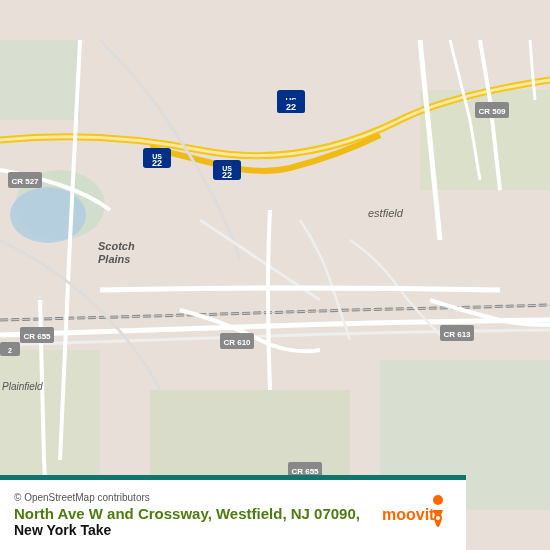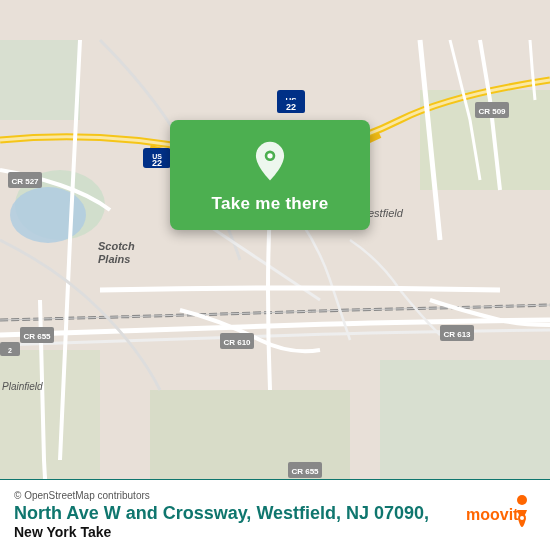--- a/index.html
+++ b/index.html
@@ -56,45 +56,45 @@
       font-weight: bold;
       cursor: pointer;
       letter-spacing: 0.3px;
     }
 
     
     #bottom-bar {
       position: absolute;
       bottom: 0;
       left: 0;
-      width: 550px;
+      width: 466px;
       background: white;
       padding: 10px 14px 10px 14px;
       display: flex;
       align-items: center;
       justify-content: space-between;
-      border-top: 1px solid #0f766e;
+      border-top: 5px solid #0f766e;
       z-index: 10;
     }
 
     #bottom-left {
       display: flex;
       flex-direction: column;
     }
 
     #copyright-line {
       font-size: 10px;
       color: #555;
       margin-bottom: 2px;
     }
 
     #address-line {
-      font-size: 18px;
+      font-size: 15px;
       font-weight: bold;
-      color: #0f766e;
+      color: #4d7c0f;
     }
 
     #city-line {
       font-size: 14px;
       font-weight: bold;
       color: #111;
     }
 
     #moovit-logo {
       display: flex;
@@ -199,30 +199,20 @@
     <text x="10" y="313" text-anchor="middle" font-size="7" fill="white" font-weight="bold">2</text>
 
     <text x="98" y="210" font-size="11" fill="#555555" font-style="italic" font-weight="bold">Scotch</text>
     <text x="98" y="223" font-size="11" fill="#555555" font-style="italic" font-weight="bold">Plains</text>
 
     <text x="368" y="177" font-size="11" fill="#555555" font-style="italic">estfield</text>
 
     <text x="2" y="350" font-size="10" fill="#555555" font-style="italic">Plainfield</text>
   </svg>
 
-  <div id="take-me-there-overlay">
-
-    <svg id="location-pin" class="moovit-icon" viewBox="0 0 44 50" xmlns="http://www.w3.org/2000/svg">
-      <path d="M22 2C13.2 2 6 9.2 6 18C6 30 22 46 22 46C22 46 38 30 38 18C38 9.2 30.8 2 22 2Z" fill="white" opacity="0.9"></path>
-      <circle cx="22" cy="18" r="6" fill="#4CAF50"></circle>
-      <circle cx="22" cy="18" r="3" fill="white"></circle>
-    </svg>
-
-    <button id="take-me-there-button">Take me there</button>
-  </div>
 
   <div id="bottom-bar">
     <div id="bottom-left">
       <span id="copyright-line">© OpenStreetMap contributors</span>
       <span id="address-line">North Ave W and Crossway, Westfield, NJ 07090,</span>
       <span id="city-line">New York Take</span>
     </div>
 
     <div id="moovit-logo">
       <svg viewBox="0 0 70 50" width="70" height="50" xmlns="http://www.w3.org/2000/svg">

